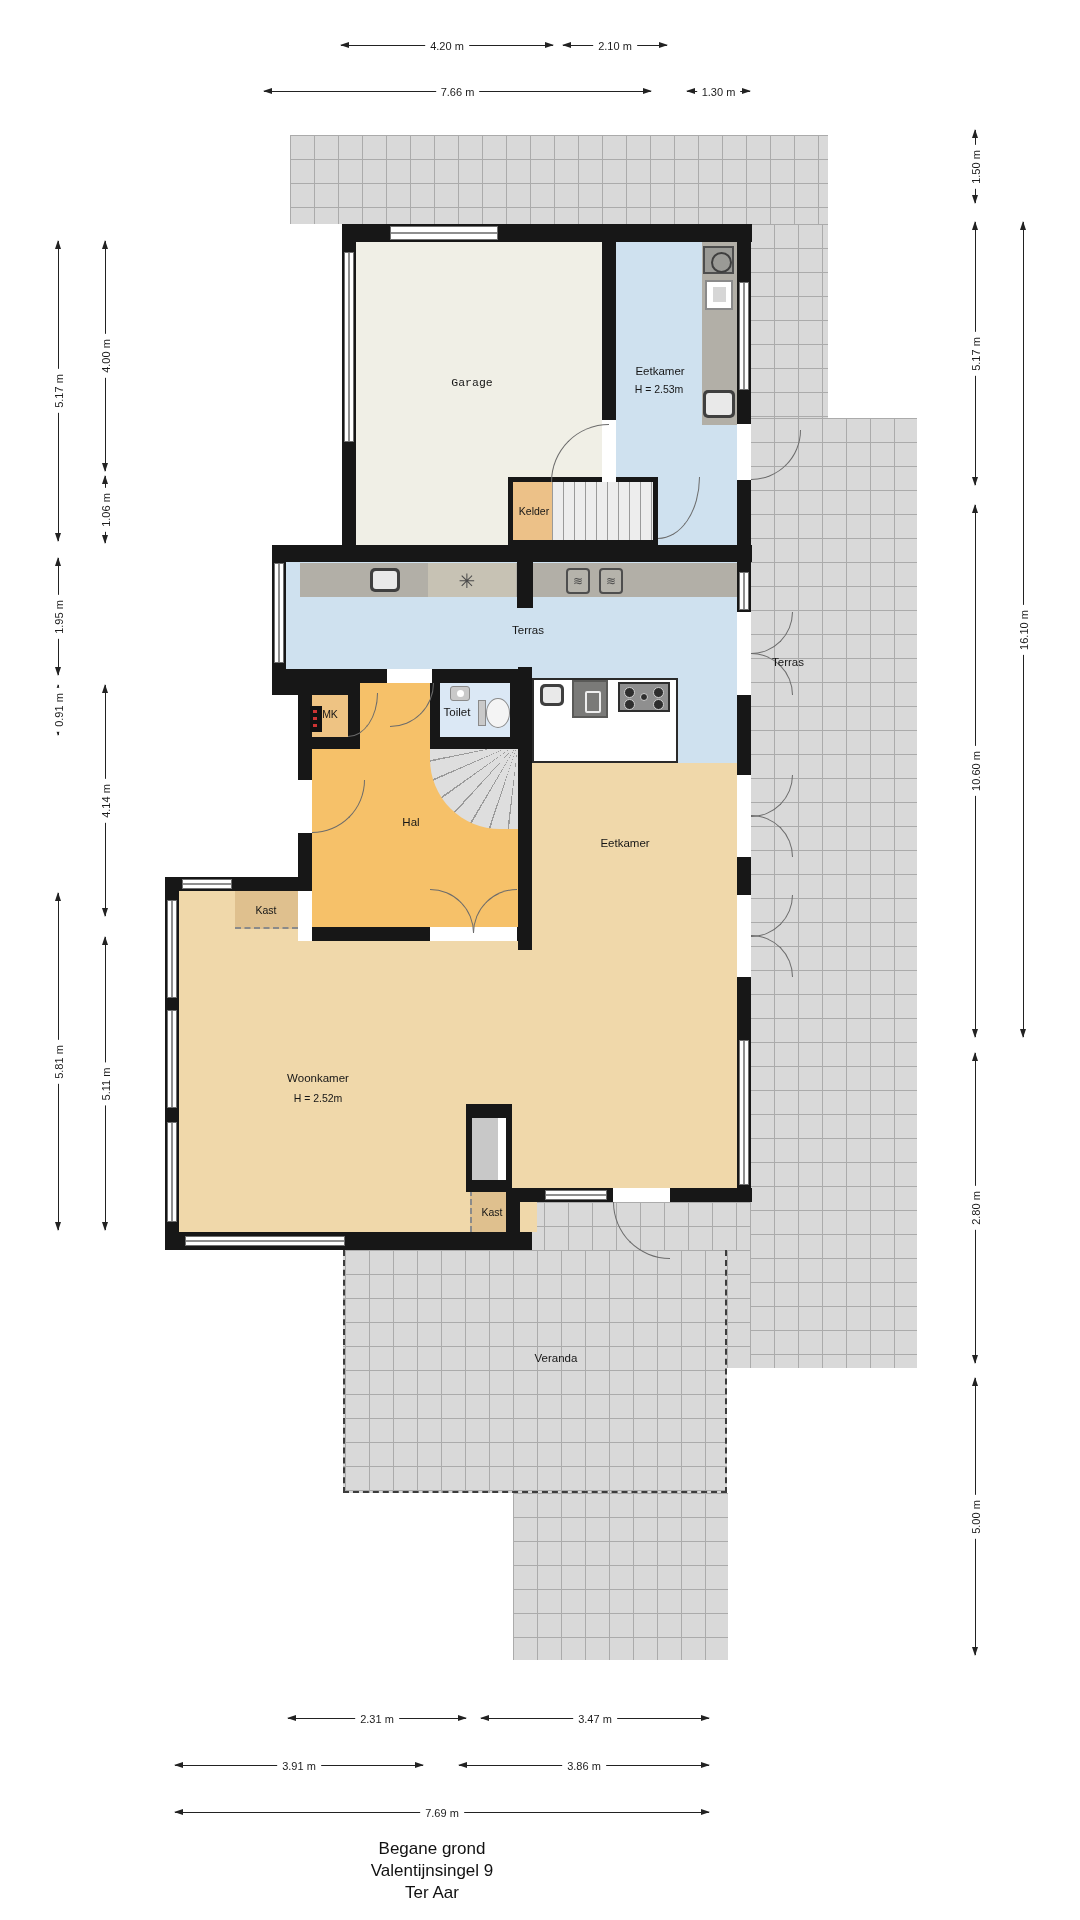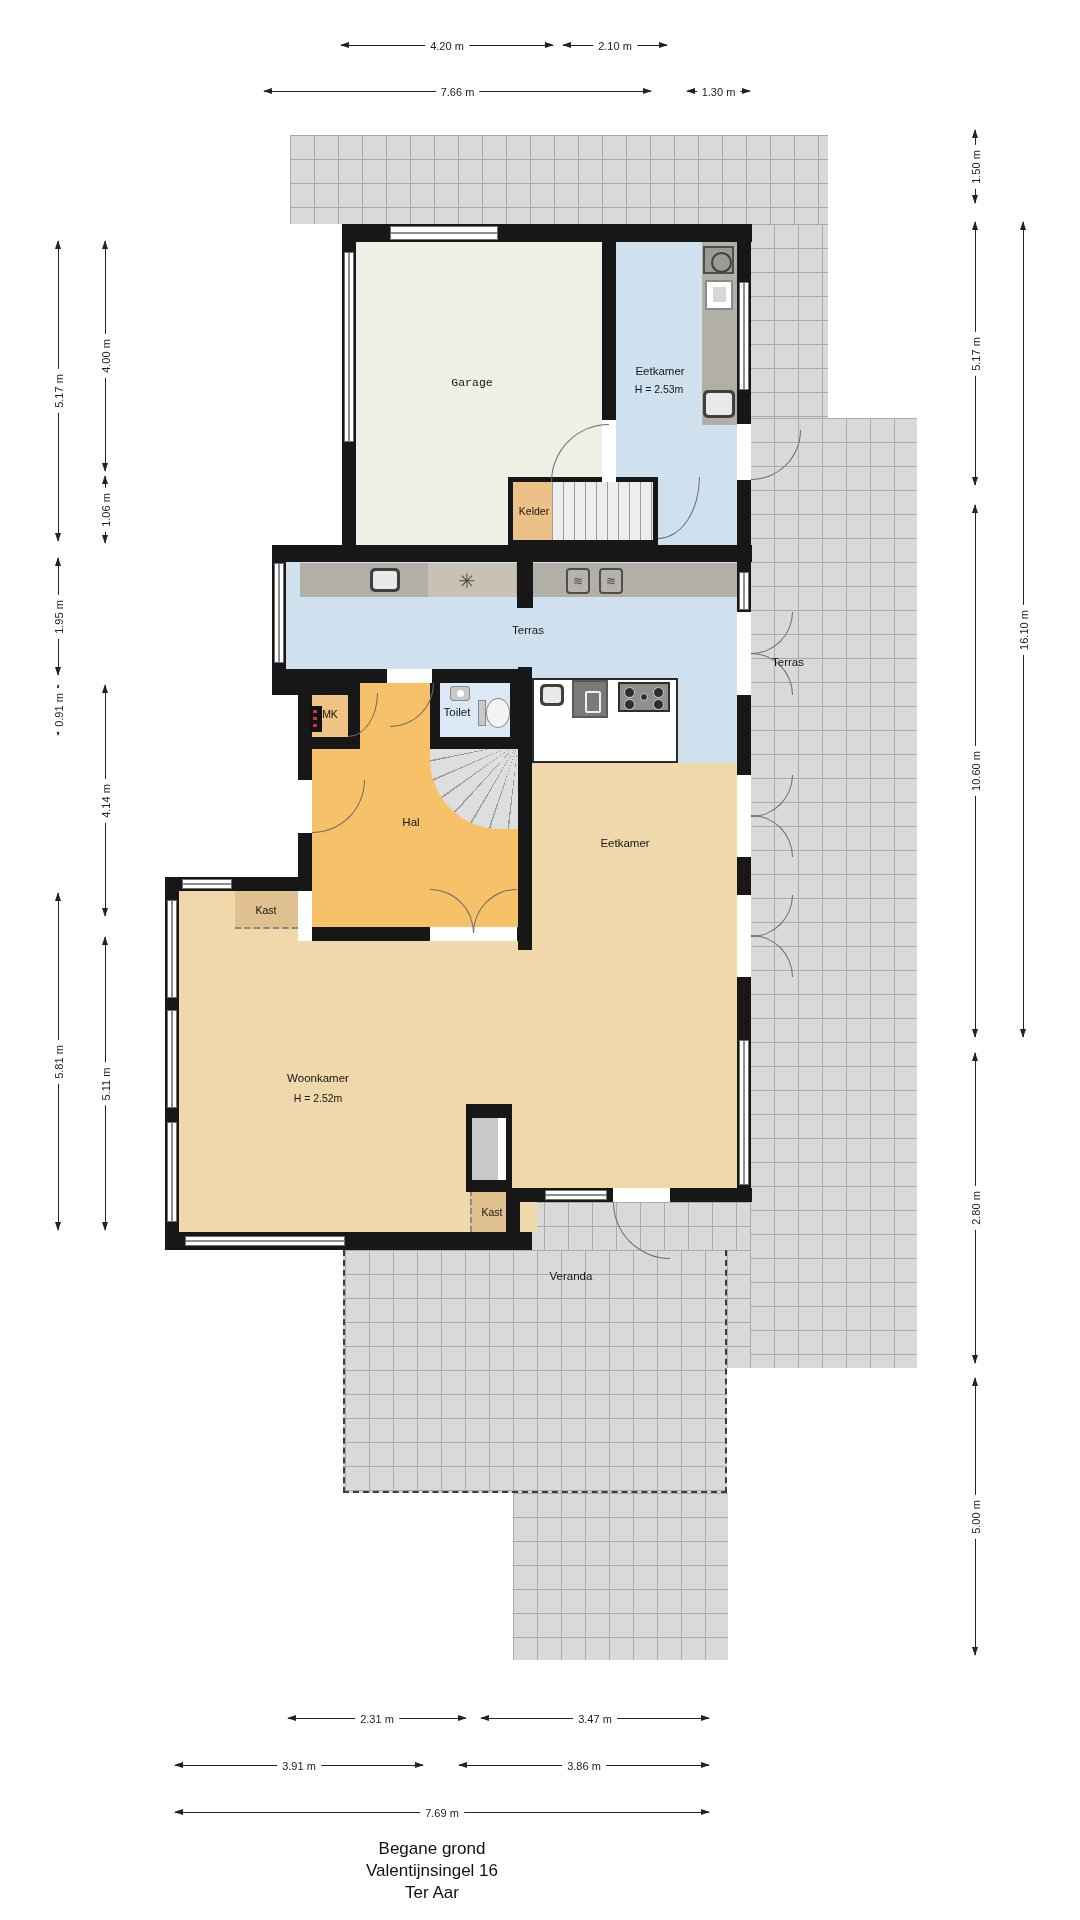--- a/index.html
+++ b/index.html
@@ -192,21 +192,21 @@
   <span class="rlabel" style="left:528px;top:630px;">Terras</span>
   <span class="rlabel small" style="left:330px;top:714px;">MK</span>
   <span class="rlabel" style="left:457px;top:712px;">Toilet</span>
   <span class="rlabel" style="left:411px;top:822px;">Hal</span>
   <span class="rlabel" style="left:625px;top:843px;">Eetkamer</span>
   <span class="rlabel" style="left:788px;top:662px;">Terras</span>
   <span class="rlabel small" style="left:266px;top:910px;">Kast</span>
   <span class="rlabel" style="left:318px;top:1078px;">Woonkamer</span>
   <span class="rlabel" style="left:318px;top:1098px;font-size:10.5px;">H = 2.52m</span>
   <span class="rlabel small" style="left:492px;top:1212px;">Kast</span>
-  <span class="rlabel" style="left:556px;top:1276px;margin-left:15px;">Veranda</span>
+  <span class="rlabel" style="left:556px;top:1358px;">Veranda</span>
 
   <div class="dimh" style="left:341px;top:45px;width:212px;">
       <i class="al"></i>
       <i class="ar"></i>
       <span class="lbl">4.20 m</span>
     </div>
   <div class="dimh" style="left:563px;top:45px;width:104px;">
       <i class="al"></i>
       <i class="ar"></i>
       <span class="lbl">2.10 m</span>
@@ -317,17 +317,17 @@
       <span class="lbl">3.86 m</span>
     </div>
   <div class="dimh" style="left:175px;top:1812px;width:534px;">
       <i class="al"></i>
       <i class="ar"></i>
       <span class="lbl">7.69 m</span>
     </div>
 
   <div class="titleblock" style="left:252px;top:1838px;width:360px;">
     <div>Begane grond</div>
-    <div>Valentijnsingel 16</div>
+    <div>Valentijnsingel 9</div>
     <div>Ter Aar</div>
   </div>
 
 </div>
 
 </body></html>

